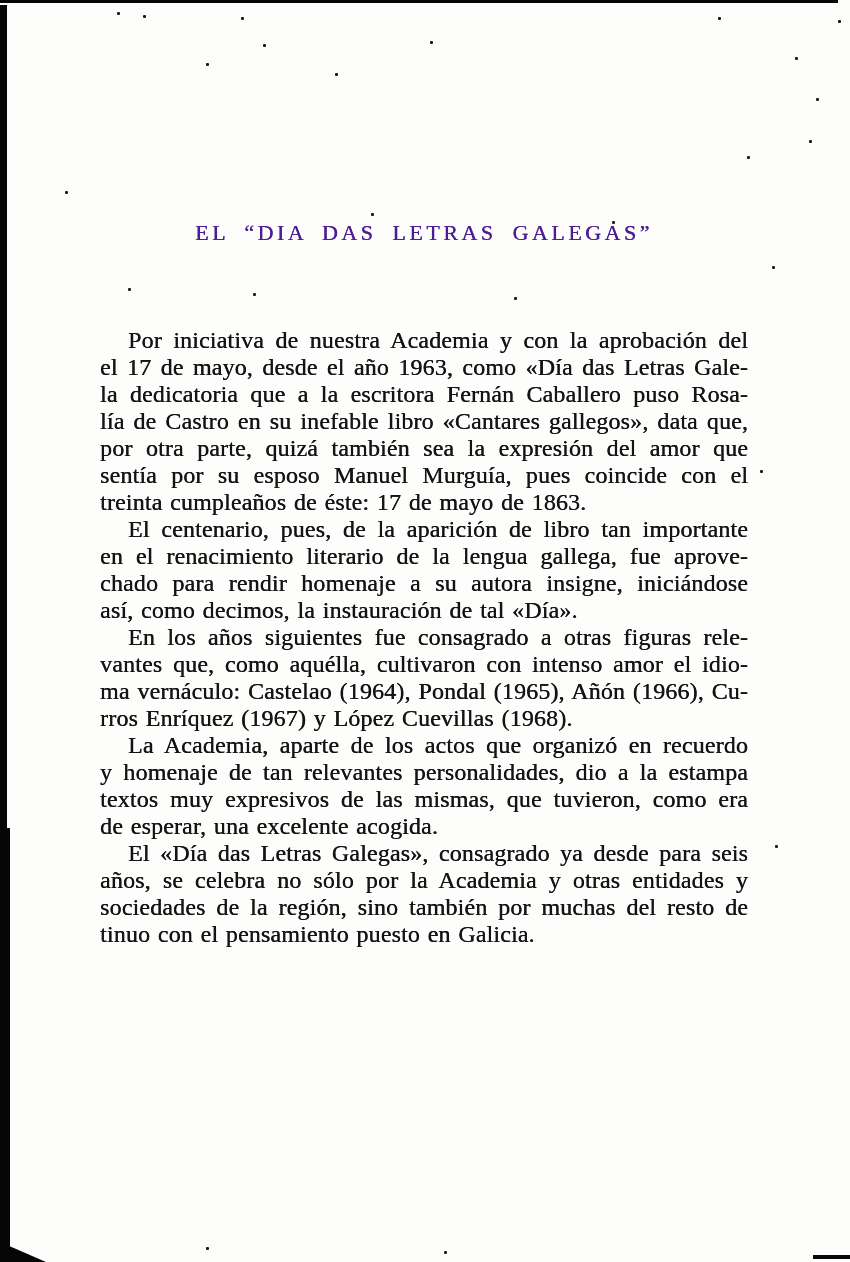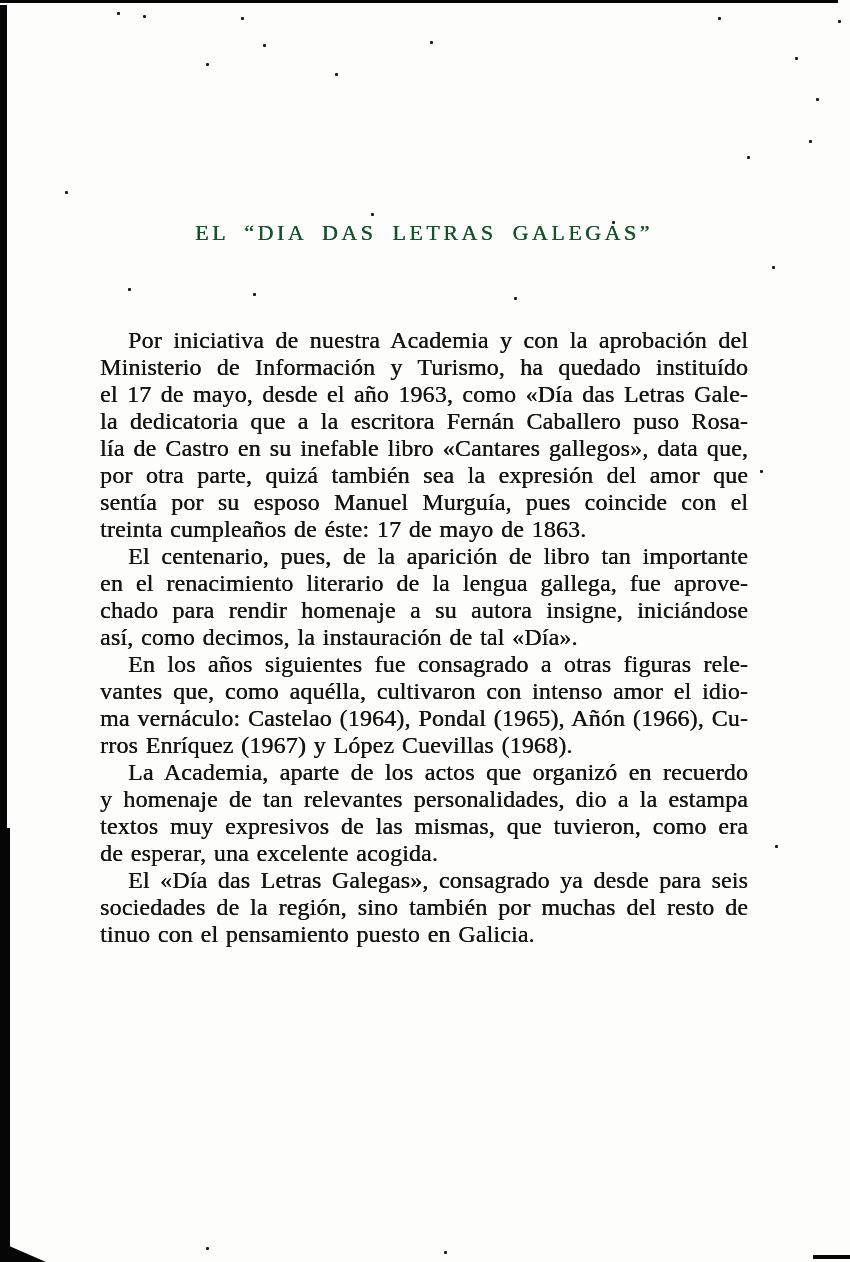--- a/index.html
+++ b/index.html
@@ -48,21 +48,21 @@
   }
   
   .page-title {
     position: absolute;
     left: 100px; top: 220px;
     width: 648px;
     text-align: center;
     font-size: 22px;
     letter-spacing: 3.5px;
     word-spacing: 7px;
-    color: #14532d;
+    color: #4c1d95;
     text-shadow: 0.35px 0 0 currentColor;
     white-space: nowrap;
   }
   .body-text {
     position: absolute;
     left: 100px; top: 327px;
     width: 648px;
   }
   .line {
     height: 27px;
@@ -111,21 +111,20 @@
 <div class="speck" style="left:775px;top:845px"></div>
 <div class="speck" style="left:206px;top:1247px"></div>
 <div class="speck" style="left:444px;top:1251px"></div>
 
 <div class="page-title">EL “DIA DAS LETRAS GALEGAS”</div>
 
 <div class="body-text">
 
   <div>
     <div class="line first">Por iniciativa de nuestra Academia y con la aprobación del</div>
-    <div class="line">Ministerio de Información y Turismo, ha quedado instituído</div>
     <div class="line">el 17 de mayo, desde el año 1963, como «Día das Letras Gale-</div>
     <div class="line">la dedicatoria que a la escritora Fernán Caballero puso Rosa-</div>
     <div class="line">lía de Castro en su inefable libro «Cantares gallegos», data que,</div>
     <div class="line">por otra parte, quizá también sea la expresión del amor que</div>
     <div class="line">sentía por su esposo Manuel Murguía, pues coincide con el</div>
     <div class="line last">treinta cumpleaños de éste: 17 de mayo de 1863.</div>
   </div>
 
   <div>
     <div class="line first">El centenario, pues, de la aparición de libro tan importante</div>
@@ -143,17 +142,18 @@
 
   <div>
     <div class="line first">La Academia, aparte de los actos que organizó en recuerdo</div>
     <div class="line">y homenaje de tan relevantes personalidades, dio a la estampa</div>
     <div class="line">textos muy expresivos de las mismas, que tuvieron, como era</div>
     <div class="line last">de esperar, una excelente acogida.</div>
   </div>
 
   <div>
     <div class="line first">El «Día das Letras Galegas», consagrado ya desde para seis</div>
+    <div class="line">años, se celebra no sólo por la Academia y otras entidades y</div>
     <div class="line">sociedades de la región, sino también por muchas del resto de</div>
     <div class="line last">tinuo con el pensamiento puesto en Galicia.</div>
   </div>
 
 </div>
 
 </body></html>

